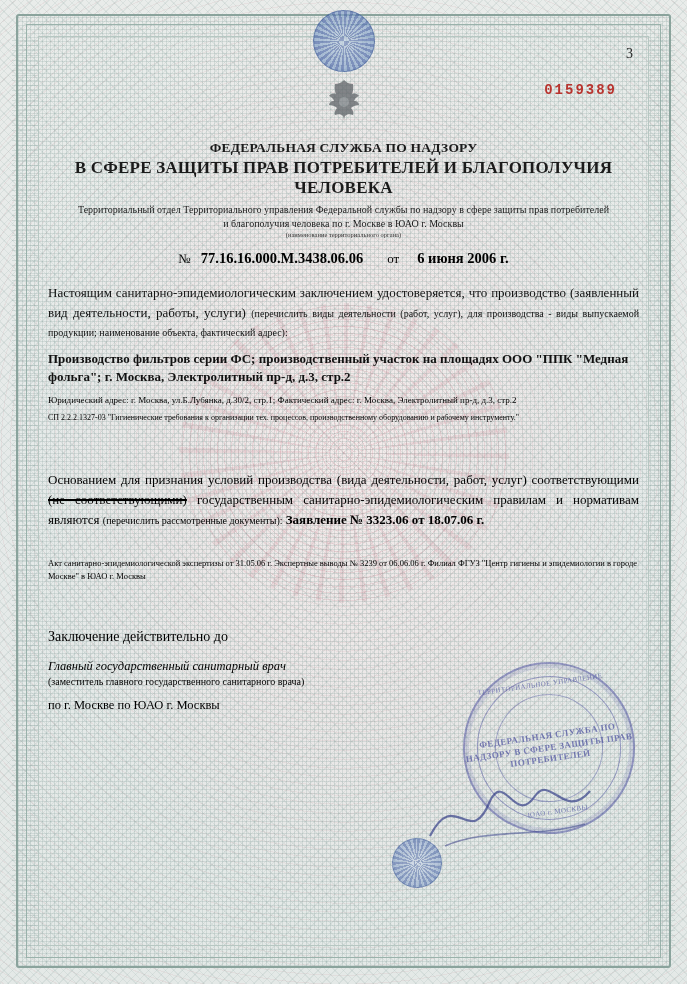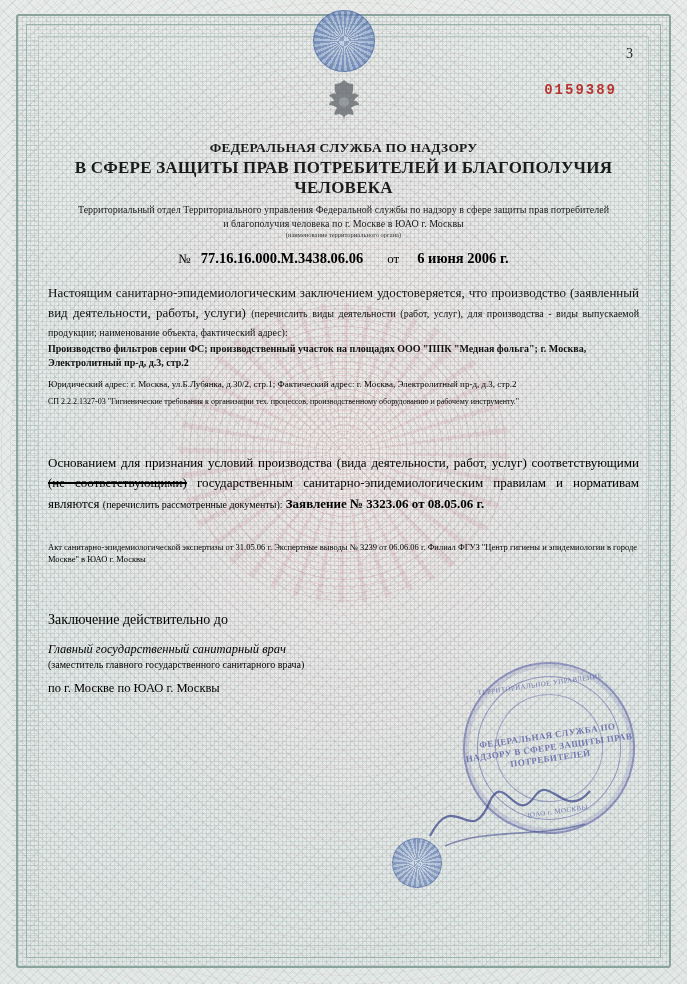--- a/index.html
+++ b/index.html
@@ -135,21 +135,22 @@
 
   .para{
     margin-top:16px;
     font-size:13px;line-height:1.5;color:#111;
     text-align:justify;
   }
   .small{font-size:10px;line-height:1.45;}
   .b{font-weight:bold;}
 
   .block-producer{
-    font-size:10px;line-height:1.45;font-weight:bold;color:#111;
+    margin-top:8px;
+    font-size:13px;line-height:1.45;font-weight:bold;color:#111;
   }
 
   .applicant{
     margin-top:92px;
     font-size:13px;line-height:1.5;
   }
   .applicant .name{font-weight:bold;}
   .applicant-addr{
     margin-top:8px;font-size:9px;
   }
@@ -277,21 +278,21 @@
     <div class="applicant-addr">Юридический адрес: г. Москва, ул.Б.Лубянка, д.30/2, стр.1; Фактический адрес: г. Москва, Электролитный пр-д, д.3, стр.2</div>
 
 
     <div class="rules">СП 2.2.2.1327-03 "Гигиенические требования к организации тех. процессов, производственному оборудованию и рабочему инструменту."</div>
 
     <div class="basis">
       <span>Основанием для признания условий производства (вида деятельности, работ, услуг) соответствующими</span>
       <span class="strike">(не соответствующими)</span>
       <span>государственным санитарно-эпидемиологическим правилам и нормативам являются</span>
       <span class="small">(перечислить рассмотренные документы):</span>
-      <span class="b">Заявление № 3323.06 от 08.05.06 г.</span>
+      <span class="b">Заявление № 3323.06 от 18.07.06 г.</span>
     </div>
 
     <div class="acts">Акт санитарно-эпидемиологической экспертизы от 31.05.06 г. Экспертные выводы № 3239 от 06.06.06 г. Филиал ФГУЗ "Центр гигиены и эпидемиологии в городе Москве" в ЮАО г. Москвы</div>
 
     <div class="valid">Заключение действительно до</div>
 
     <div class="signature-block">
       <div>Главный государственный санитарный врач</div>
       <div class="sub">(заместитель главного государственного санитарного врача)</div>
       <div class="loc">по г. Москве по ЮАО г. Москвы</div>

